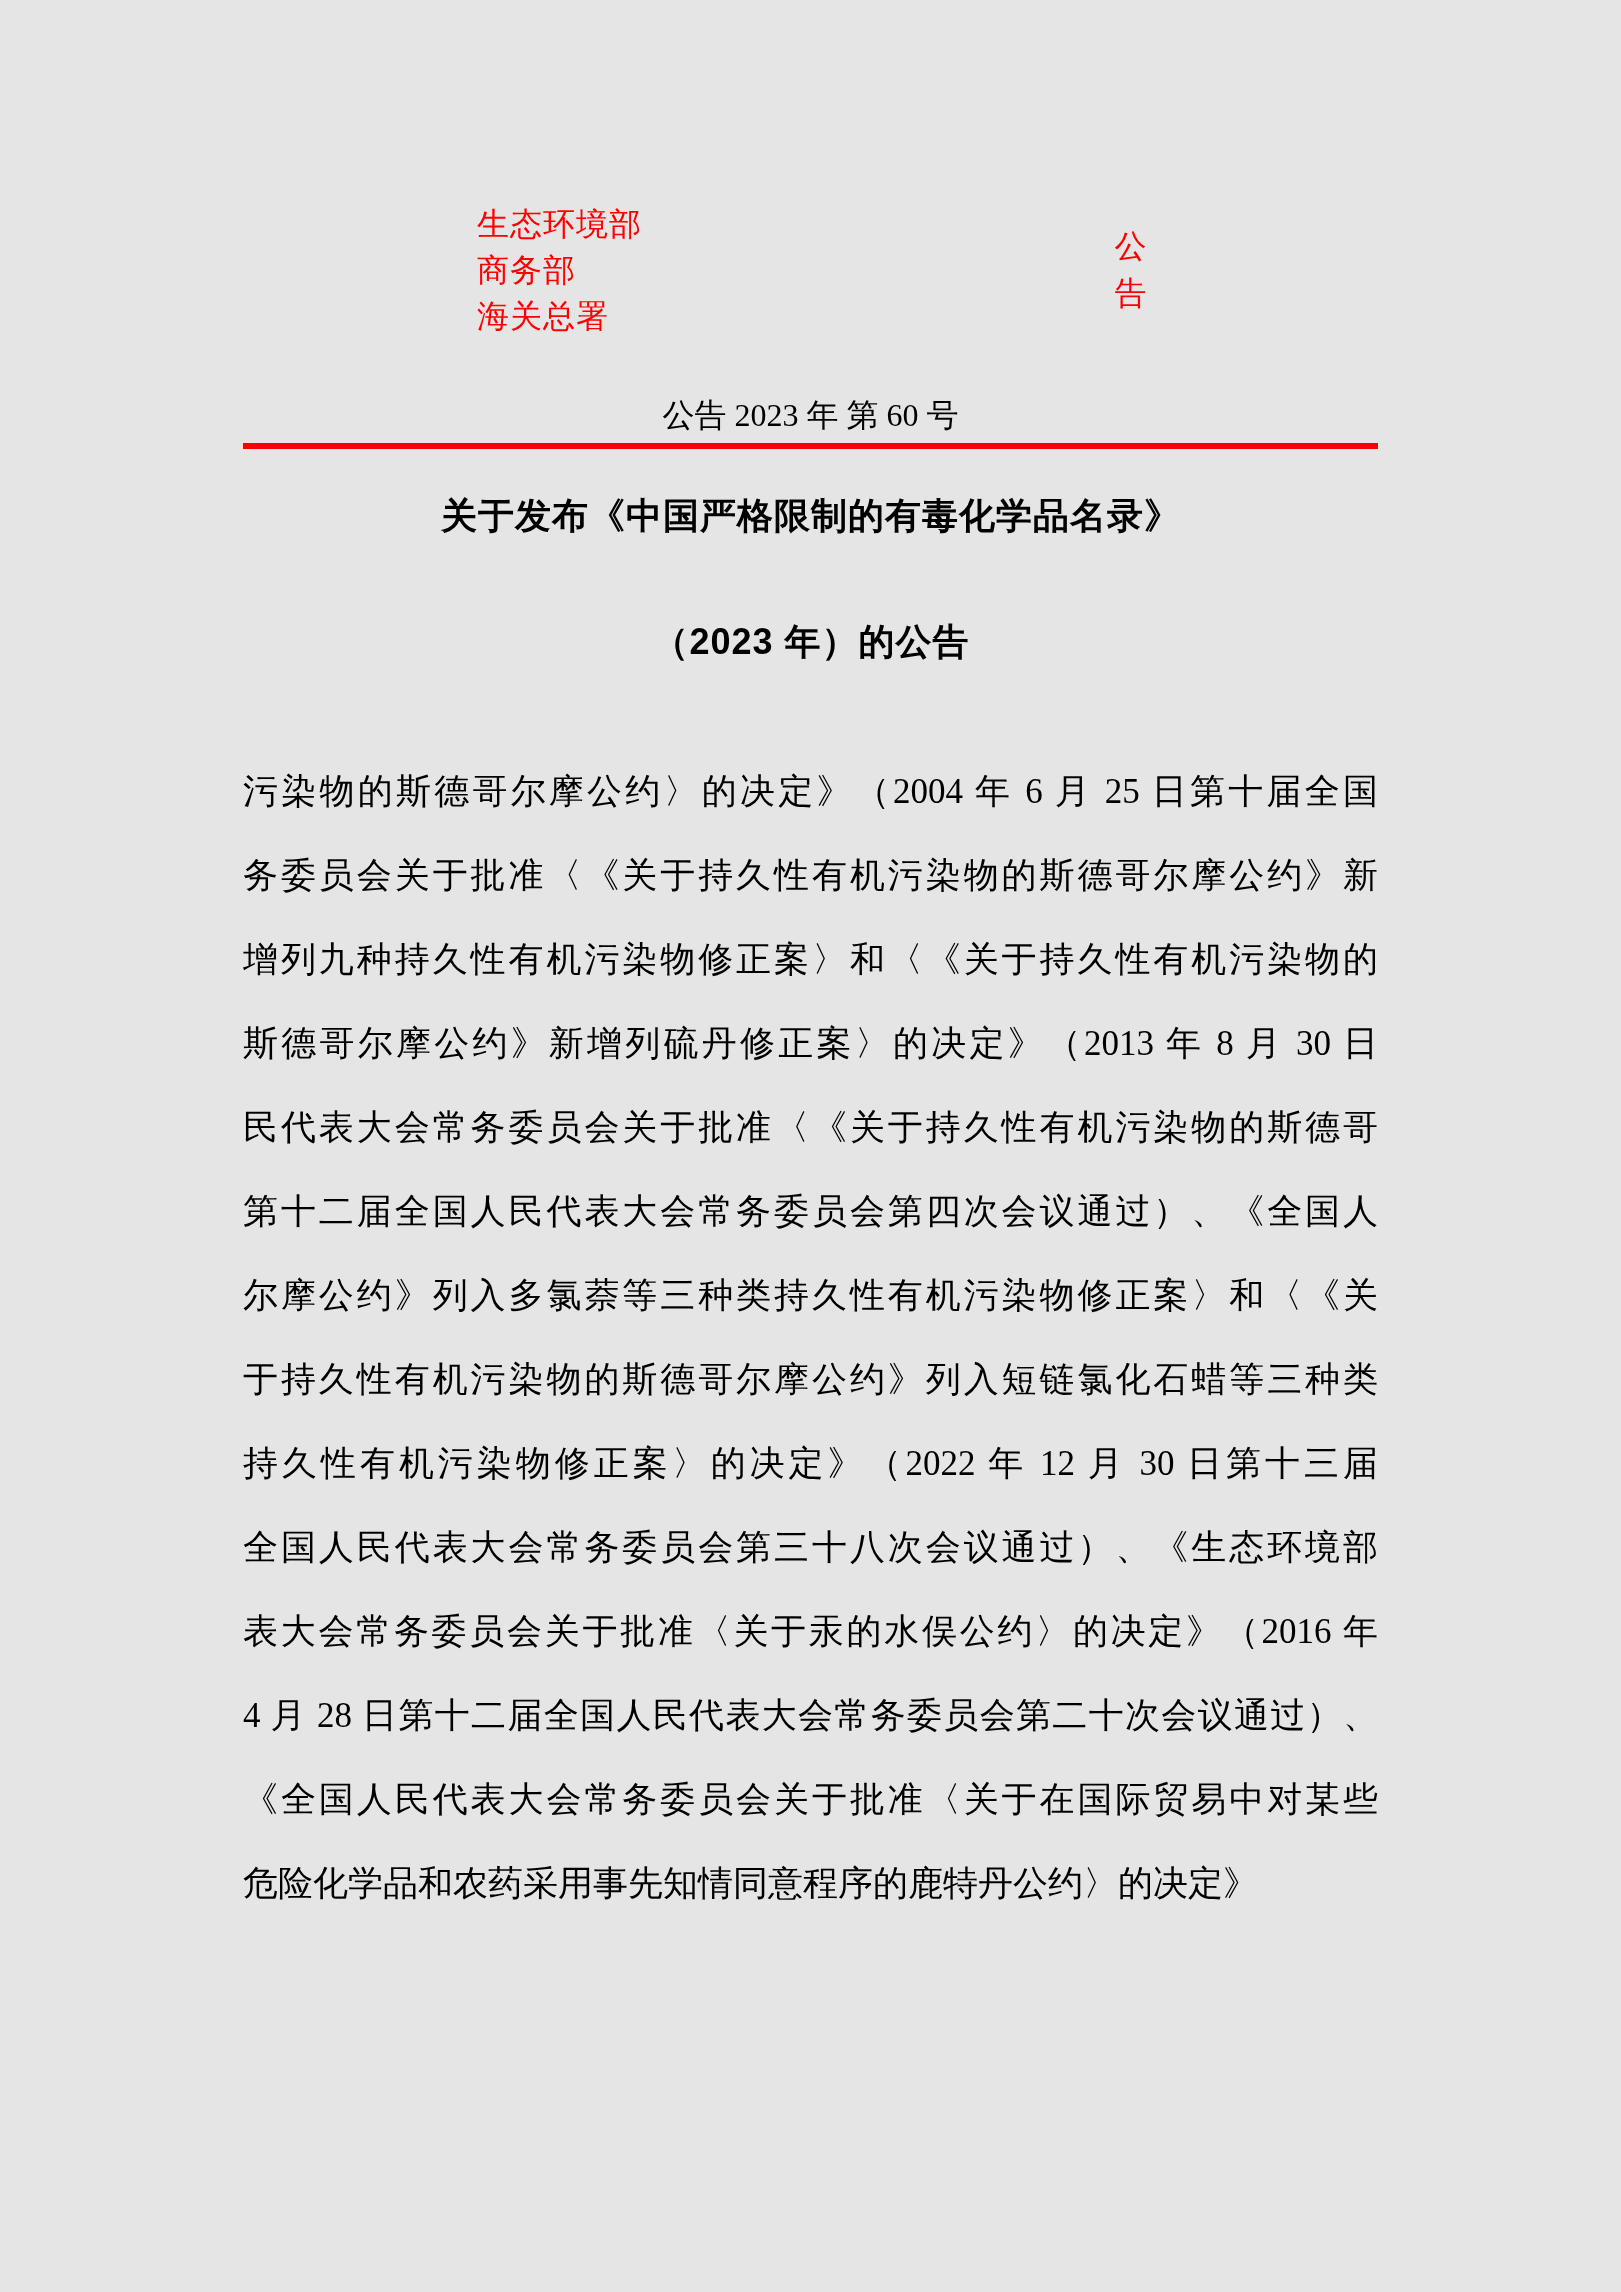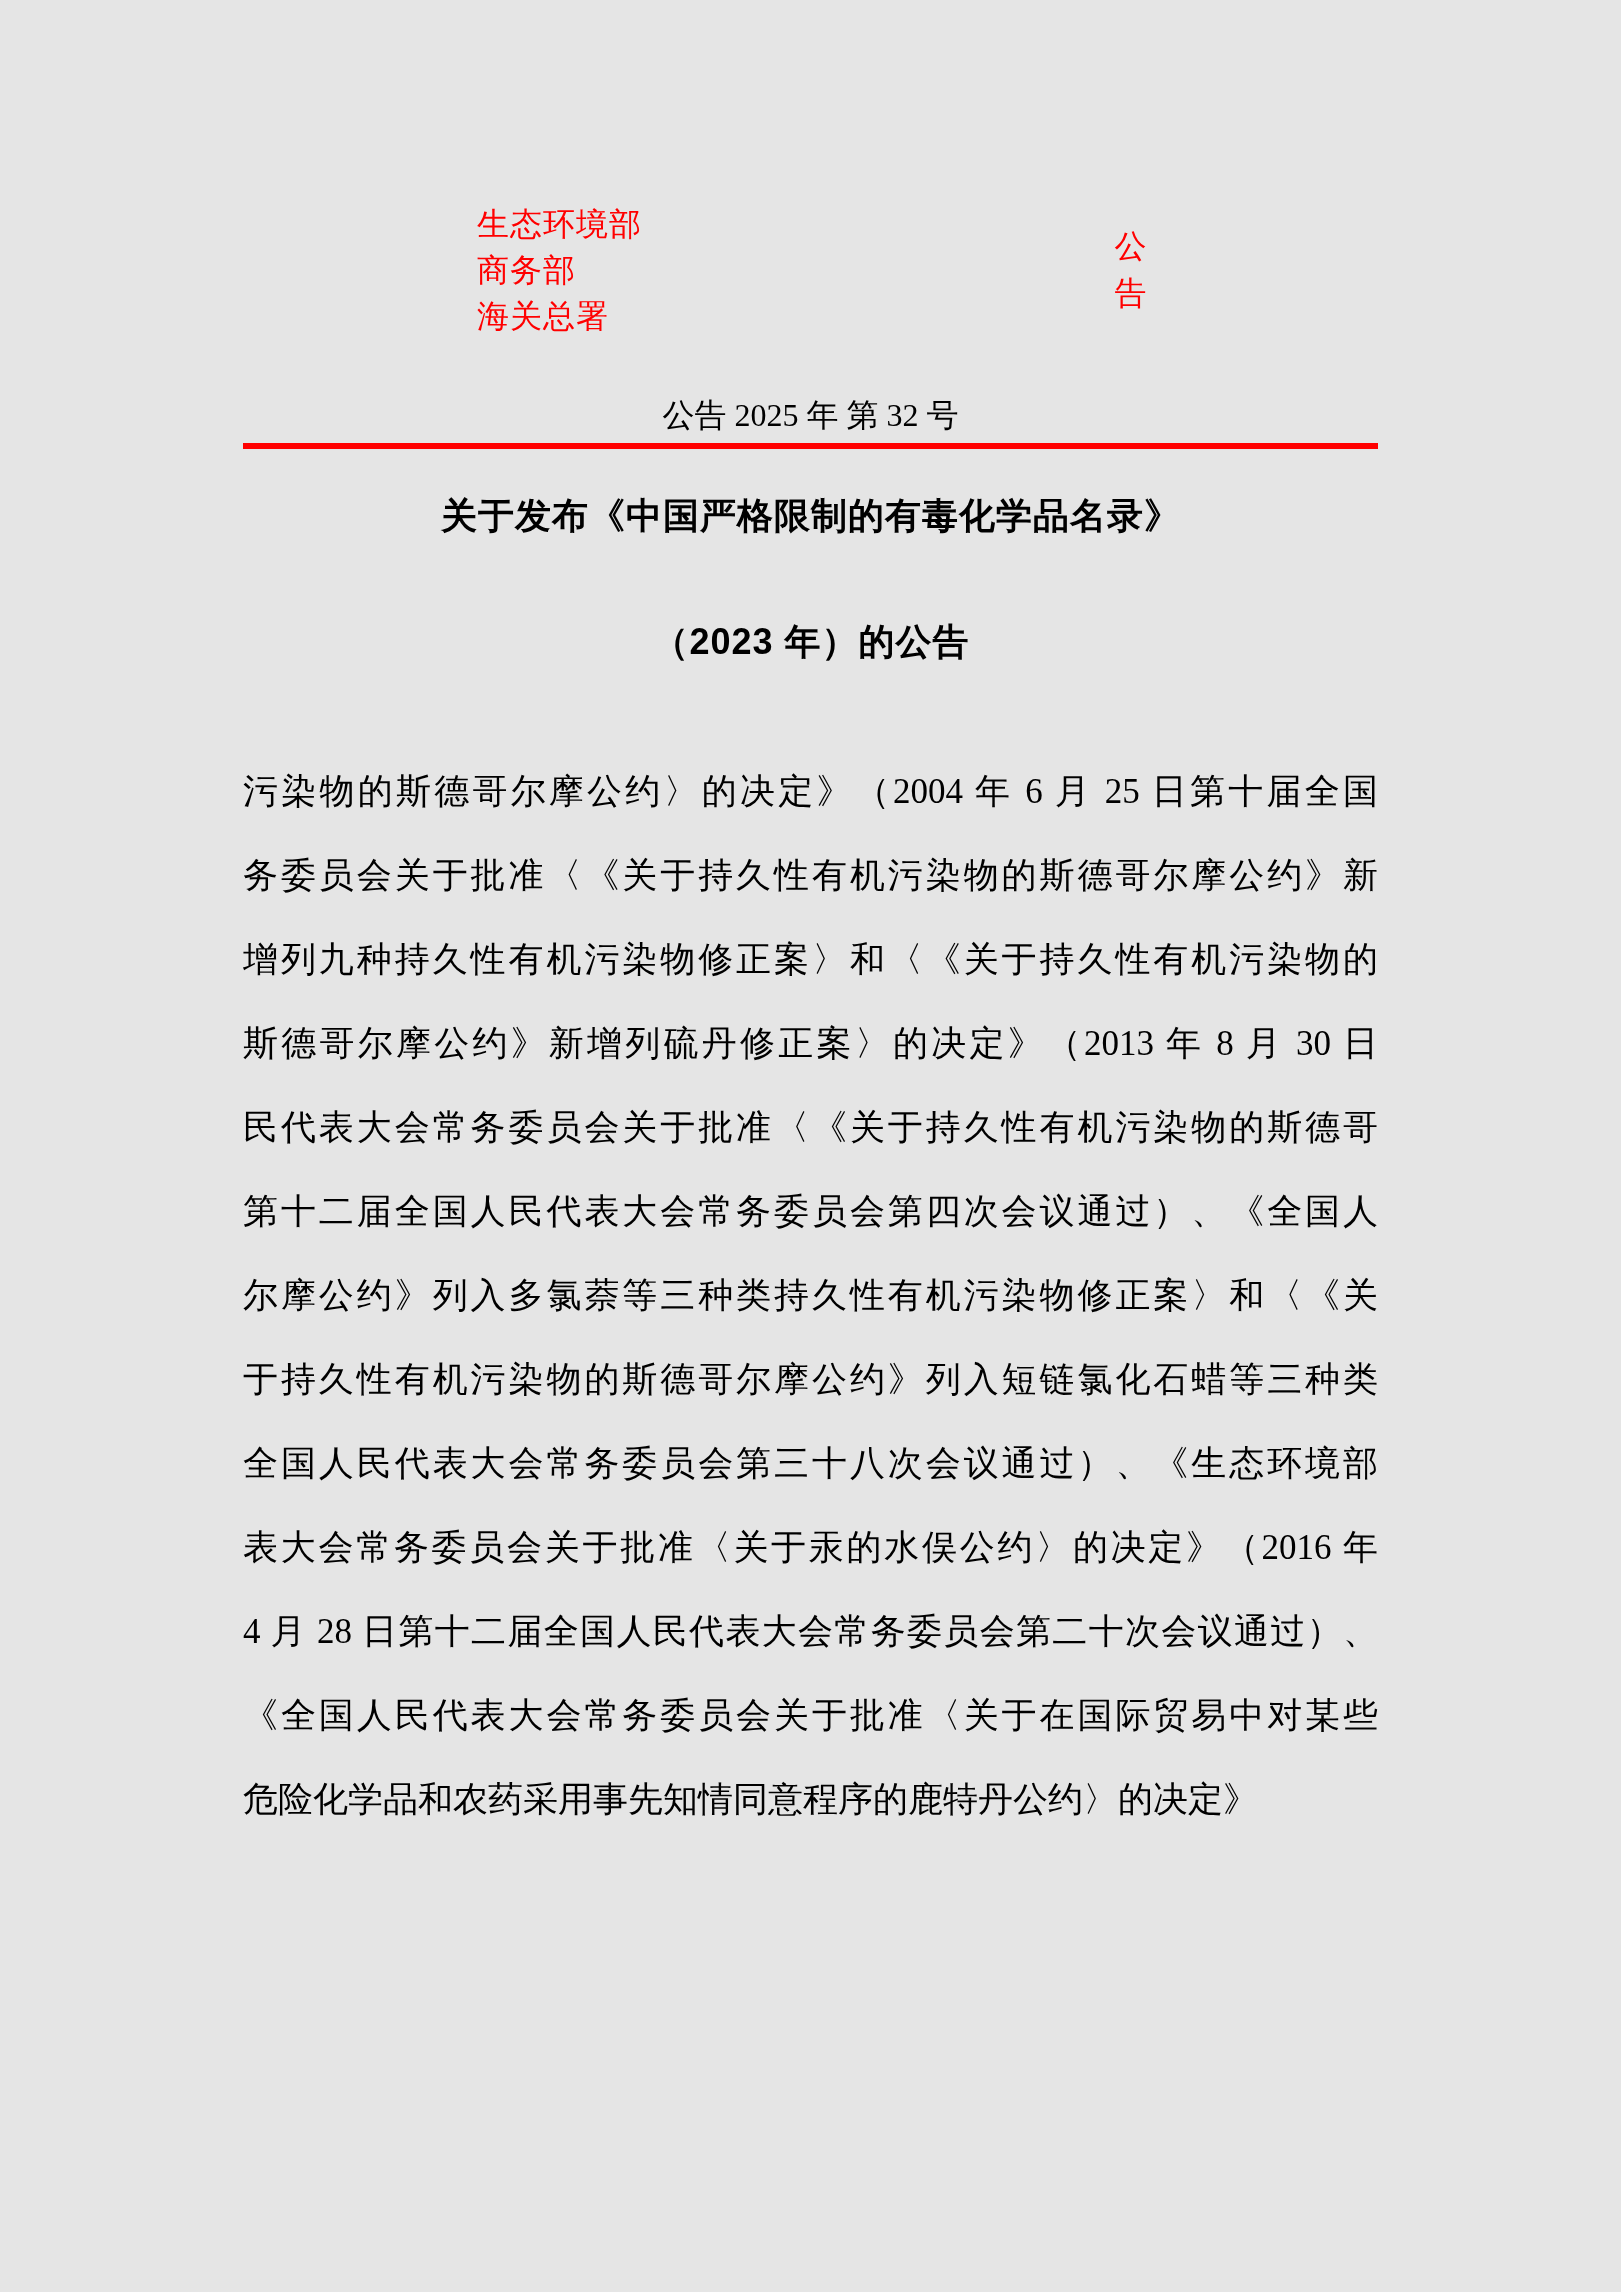--- a/index.html
+++ b/index.html
@@ -105,36 +105,37 @@
     <div>生态环境部</div>
     <div>商务部</div>
     <div>海关总署</div>
   </div>
 
   <div class="notice-vertical">
     <div>公</div>
     <div>告</div>
   </div>
 
-  <div class="doc-number">公告 2025 年 第 32 号</div>
+  <div class="doc-number">公告 2023 年 第 60 号</div>
 
   <div class="red-rule"></div>
 
   <div class="title-line title-1">关于发布《中国严格限制的有毒化学品名录》</div>
   <div class="title-line title-2">（2023 年）的公告</div>
 
   <div class="body-lines">
       <div class="bline">污染物的斯德哥尔摩公约〉的决定》（2004 年 6 月 25 日第十届全国</div>
       <div class="bline">务委员会关于批准〈《关于持久性有机污染物的斯德哥尔摩公约》新</div>
       <div class="bline">增列九种持久性有机污染物修正案〉和〈《关于持久性有机污染物的</div>
       <div class="bline">斯德哥尔摩公约》新增列硫丹修正案〉的决定》（2013 年 8 月 30 日</div>
       <div class="bline">民代表大会常务委员会关于批准〈《关于持久性有机污染物的斯德哥</div>
       <div class="bline">第十二届全国人民代表大会常务委员会第四次会议通过）、《全国人</div>
       <div class="bline">尔摩公约》列入多氯萘等三种类持久性有机污染物修正案〉和〈《关</div>
       <div class="bline">于持久性有机污染物的斯德哥尔摩公约》列入短链氯化石蜡等三种类</div>
+      <div class="bline">持久性有机污染物修正案〉的决定》（2022 年 12 月 30 日第十三届</div>
       <div class="bline">全国人民代表大会常务委员会第三十八次会议通过）、《生态环境部</div>
       <div class="bline">表大会常务委员会关于批准〈关于汞的水俣公约〉的决定》（2016 年</div>
       <div class="bline">4 月 28 日第十二届全国人民代表大会常务委员会第二十次会议通过）、</div>
       <div class="bline">《全国人民代表大会常务委员会关于批准〈关于在国际贸易中对某些</div>
       <div class="bline last">危险化学品和农药采用事先知情同意程序的鹿特丹公约〉的决定》</div>
     </div>
 
 </div>
 
 

